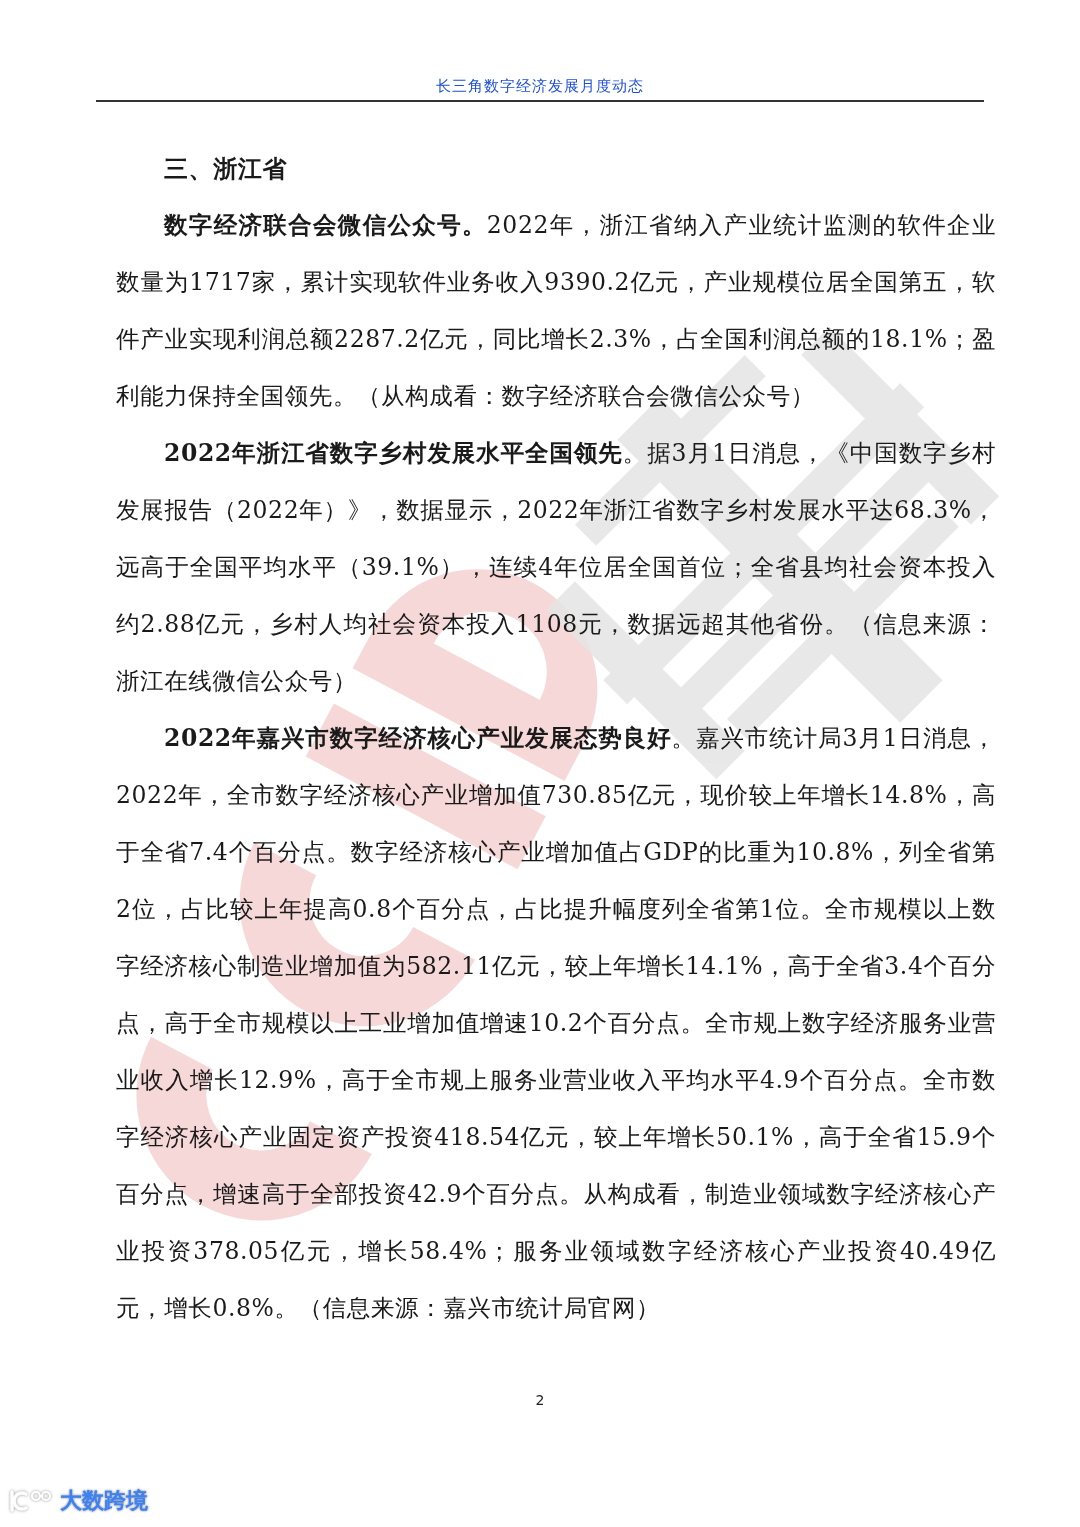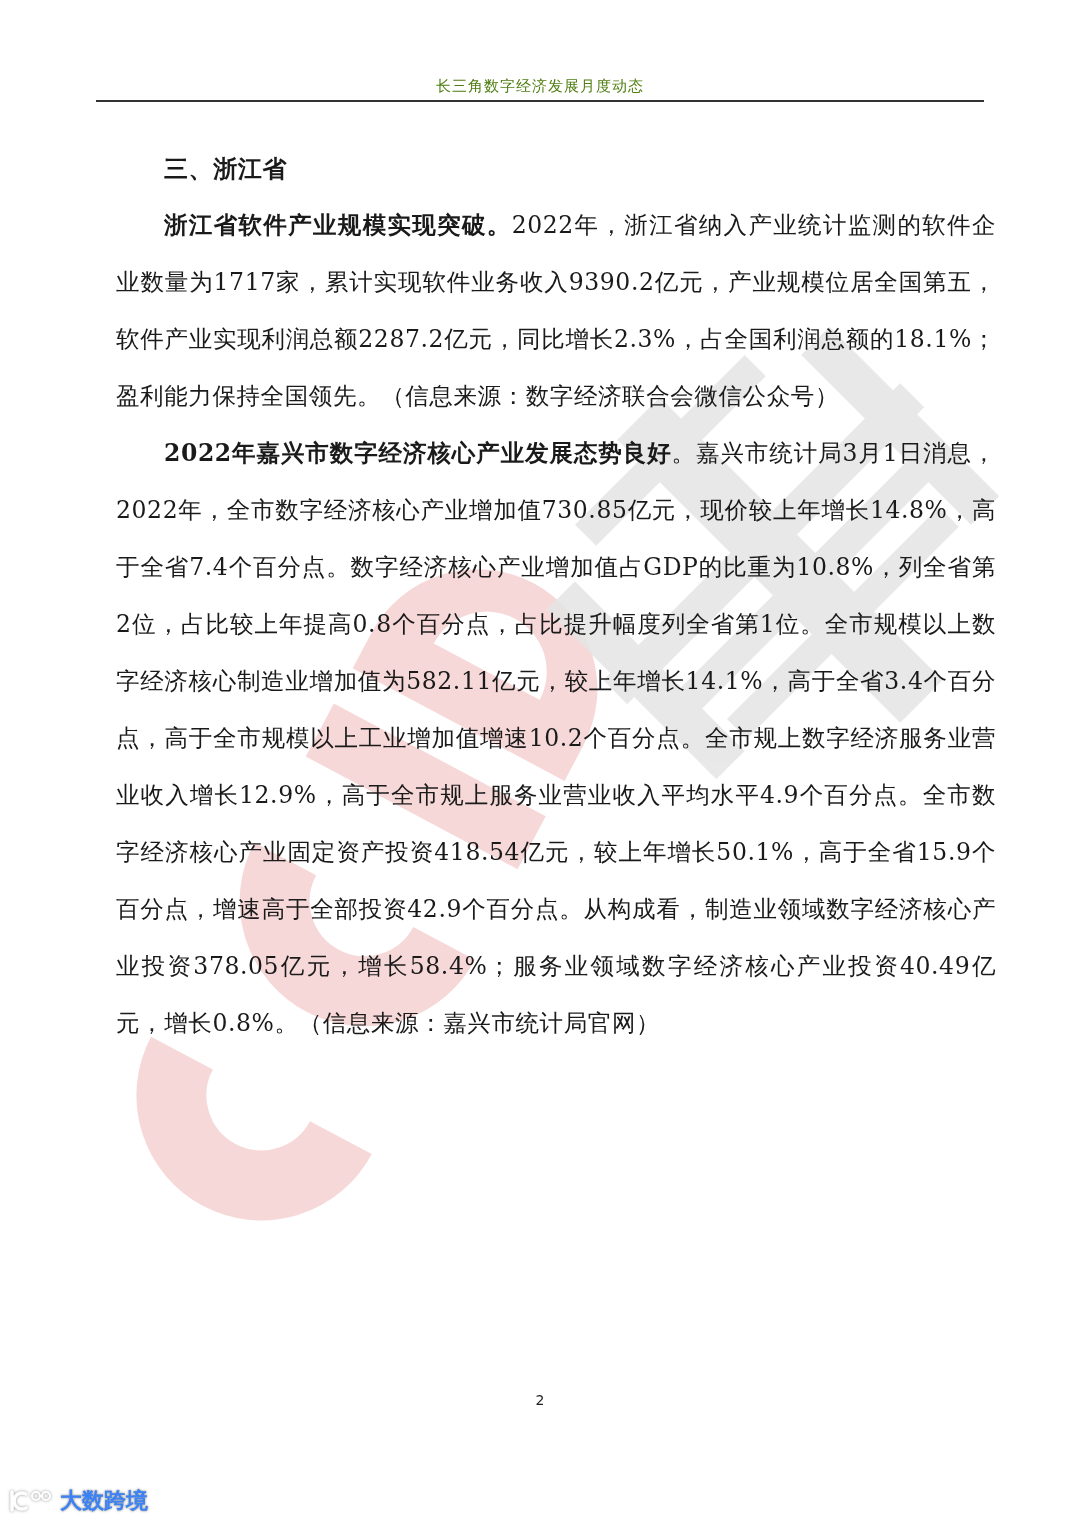--- a/index.html
+++ b/index.html
@@ -18,21 +18,21 @@
     .page-header {
       position: absolute;
       left: 96px;
       top: 74px;
       width: 888px;
       height: 26px;
       border-bottom: 2px solid #333333;
       text-align: center;
       font-size: 15px;
       line-height: 24px;
-      color: #4d7c0f;
+      color: #1d4ed8;
       letter-spacing: 1px;
     }
     .watermark {
       position: absolute;
       pointer-events: none;
       z-index: 0;
     }
     .wm-ccid {
       left: 60px;
       top: 560px;
@@ -136,22 +136,23 @@
     <rect x="-30" y="-200" width="60" height="400"></rect>
     <rect x="-200" y="-130" width="40" height="240"></rect>
     <rect x="160" y="-130" width="40" height="240"></rect>
     <rect x="-120" y="-170" width="240" height="30"></rect>
   </g>
 </svg>
 
 <div class="content">
   <p class="section-title">三、浙江省</p>
 
-  <p class="para"><span class="para-title">浙江省软件产业规模实现突破。</span><span>2022年，浙江省纳入产业统计监测的软件企业数量为1717家，累计实现软件业务收入9390.2亿元，产业规模位居全国第五，软件产业实现利润总额2287.2亿元，同比增长2.3%，占全国利润总额的18.1%；盈利能力保持全国领先。（信息来源：数字经济联合会微信公众号）</span></p>
+  <p class="para"><span class="para-title">数字经济联合会微信公众号。</span><span>2022年，浙江省纳入产业统计监测的软件企业数量为1717家，累计实现软件业务收入9390.2亿元，产业规模位居全国第五，软件产业实现利润总额2287.2亿元，同比增长2.3%，占全国利润总额的18.1%；盈利能力保持全国领先。（从构成看：数字经济联合会微信公众号）</span></p>
 
+  <p class="para"><span class="para-title">2022年浙江省数字乡村发展水平全国领先</span><span>。据3月1日消息，《中国数字乡村发展报告（2022年）》，数据显示，2022年浙江省数字乡村发展水平达68.3%，远高于全国平均水平（39.1%），连续4年位居全国首位；全省县均社会资本投入约2.88亿元，乡村人均社会资本投入1108元，数据远超其他省份。（信息来源：浙江在线微信公众号）</span></p>
 
 
   <p class="para"><span class="para-title">2022年嘉兴市数字经济核心产业发展态势良好</span><span>。嘉兴市统计局3月1日消息，2022年，全市数字经济核心产业增加值730.85亿元，现价较上年增长14.8%，高于全省7.4个百分点。数字经济核心产业增加值占GDP的比重为10.8%，列全省第2位，占比较上年提高0.8个百分点，占比提升幅度列全省第1位。全市规模以上数字经济核心制造业增加值为582.11亿元，较上年增长14.1%，高于全省3.4个百分点，高于全市规模以上工业增加值增速10.2个百分点。全市规上数字经济服务业营业收入增长12.9%，高于全市规上服务业营业收入平均水平4.9个百分点。全市数字经济核心产业固定资产投资418.54亿元，较上年增长50.1%，高于全省15.9个百分点，增速高于全部投资42.9个百分点。从构成看，制造业领域数字经济核心产业投资378.05亿元，增长58.4%；服务业领域数字经济核心产业投资40.49亿元，增长0.8%。（信息来源：嘉兴市统计局官网）</span></p>
 </div>
 
 <div class="page-number">2</div>
 
 <div class="footer-logo">
   <svg width="46" height="26" viewBox="0 0 46 26">
     <path d="M4 4 L4 22" stroke="#fff" stroke-width="3.5" stroke-linecap="round"></path>

